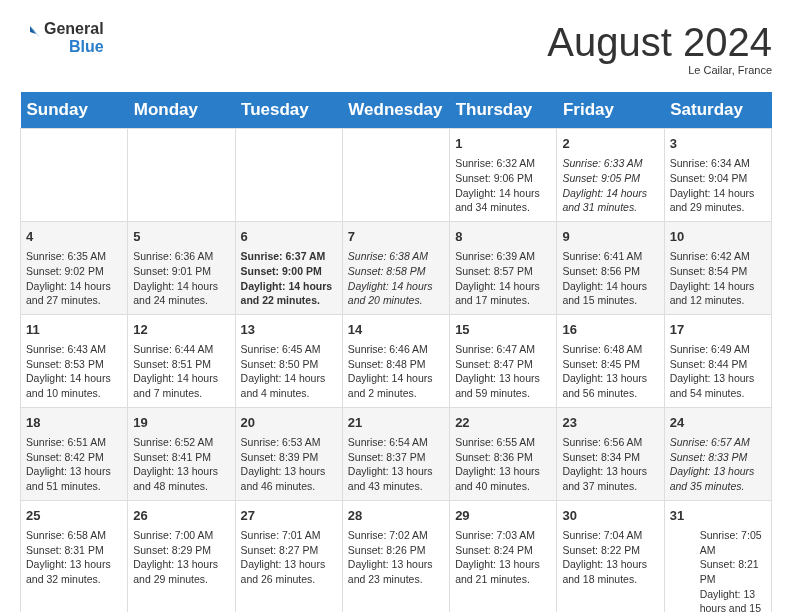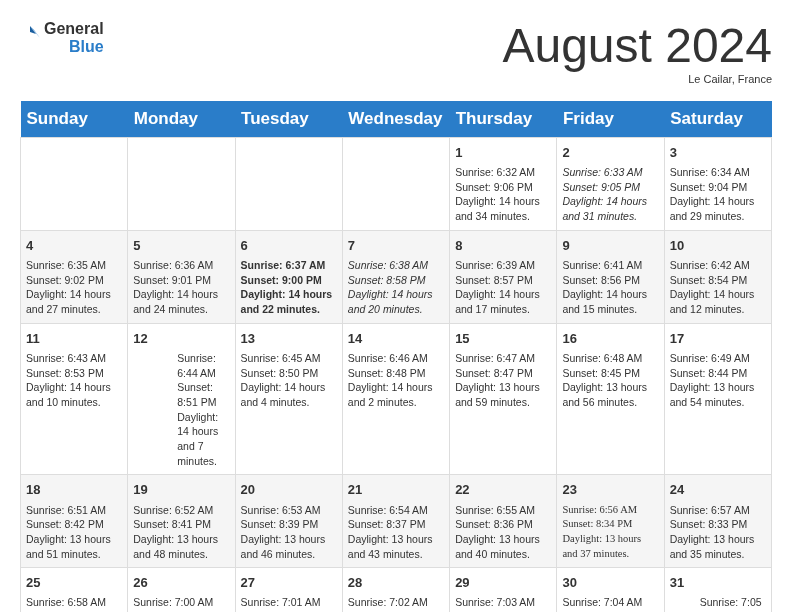--- a/index.html
+++ b/index.html
@@ -19,21 +19,21 @@
     .logo {
       display: flex;
       align-items: center;
       gap: 4px;
       text-align: right;
     }
     .title-area {
       text-align: right;
     }
     .main-title {
-      font-size: 48px;
+      font-size: 40px;
       font-weight: normal;
       color: #333;
       line-height: 1.1;
     }
     .subtitle {
       font-size: 11px;
       color: #333;
     }
     table {
       width: 100%;
@@ -185,21 +185,21 @@
       </tr>
       <tr>
         <td>
           <span class="day-num">11</span>
           <div class="day-info" style="white-space: pre-line;">Sunrise: 6:43 AM
 Sunset: 8:53 PM
 Daylight: 14 hours and 10 minutes.</div>
         </td>
         <td>
           <span class="day-num">12</span>
-          <div class="day-info" style="white-space: pre-line; margin-left: 44px;">Sunrise: 6:44 AM
+          <div class="day-info" style="white-space: pre-line;">Sunrise: 6:44 AM
 Sunset: 8:51 PM
 Daylight: 14 hours and 7 minutes.</div>
         </td>
         <td>
           <span class="day-num">13</span>
           <div class="day-info" style="white-space: pre-line;">Sunrise: 6:45 AM
 Sunset: 8:50 PM
 Daylight: 14 hours and 4 minutes.</div>
         </td>
         <td>
@@ -253,27 +253,27 @@
 Daylight: 13 hours and 43 minutes.</div>
         </td>
         <td>
           <span class="day-num">22</span>
           <div class="day-info" style="white-space: pre-line;">Sunrise: 6:55 AM
 Sunset: 8:36 PM
 Daylight: 13 hours and 40 minutes.</div>
         </td>
         <td>
           <span class="day-num">23</span>
-          <div class="day-info" style="white-space: pre-line; font-family: Liberation Serif, serif;">Sunrise: 6:56 AM
+          <div class="day-info" style="white-space: pre-line;">Sunrise: 6:56 AM
 Sunset: 8:34 PM
 Daylight: 13 hours and 37 minutes.</div>
         </td>
         <td>
           <span class="day-num">24</span>
-          <div class="day-info" style="white-space: pre-line;">Sunrise: 6:57 AM
+          <div class="day-info" style="white-space: pre-line; font-style: italic;">Sunrise: 6:57 AM
 Sunset: 8:33 PM
 Daylight: 13 hours and 35 minutes.</div>
         </td>
       </tr>
       <tr>
         <td>
           <span class="day-num">25</span>
           <div class="day-info" style="white-space: pre-line;">Sunrise: 6:58 AM
 Sunset: 8:31 PM
 Daylight: 13 hours and 32 minutes.</div>

